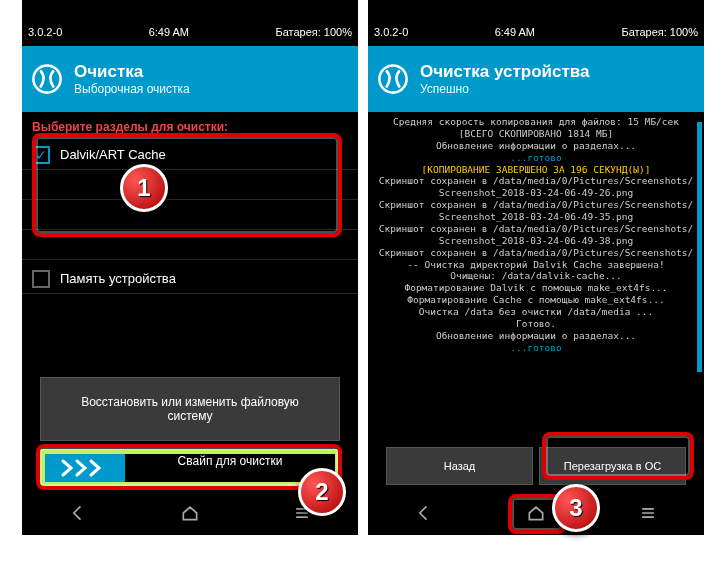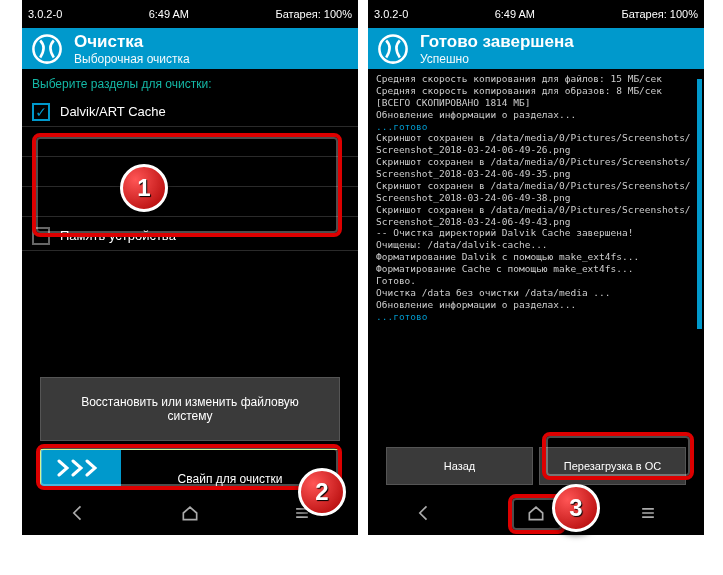--- a/index.html
+++ b/index.html
@@ -22,40 +22,41 @@
   .phone.right { left: 368px; }
   .statusbar {
     height: 28px;
     background: #000;
     color: #fff;
     display: flex;
     justify-content: space-between;
     align-items: center;
     font-size: 11px;
     padding: 0 6px;
+    margin-top: 18px;
   }
   .header {
     background: #0099cc;
     color: #fff;
     display: flex;
     align-items: center;
     padding: 6px 8px;
-    height: 41px;
+    height: 66px;
   }
   .twrp-icon {
     width: 34px;
     height: 34px;
     margin-right: 10px;
   }
   .twrp-icon svg { width: 100%; height: 100%; }
   .header-text { display: flex; flex-direction: column; }
   .header-title { font-size: 17px; font-weight: bold; }
   .header-sub { font-size: 12px; opacity: 0.95; }
   .body { background: #000; color: #bbb; font-size: 12px; }
-  .instr { padding: 8px 10px 6px; font-size: 12px; color: #14b8a6; }
+  .instr { padding: 8px 10px 6px; font-size: 12px; color: #ef4444; font-weight: bold; }
   .checkrow {
     display: flex;
     align-items: center;
     padding: 6px 10px;
     height: 30px;
     color: #fff;
     font-size: 13px;
     border-bottom: 1px solid #2a2a2a;
   }
   .checkbox {
@@ -82,25 +83,25 @@
     background: #3a3a3a;
     color: #fff;
     text-align: center;
     font-size: 12px;
     padding: 17px;
     margin: 6px 18px;
     border: 1px solid #555;
   }
   .swipe-bar {
     display: flex;
-    align-items: flex-end;
+    align-items: flex-start;
     margin: 8px 18px;
     height: 38px;
     background: #000;
-    border: 1px solid #bef264;
+    border: 5px solid #bef264;
   }
   .swipe-thumb {
     width: 80px;
     height: 100%;
     background: #0099cc;
     display: flex;
     align-items: center;
     justify-content: center;
     color: #fff;
   }
@@ -111,21 +112,21 @@
     font-size: 12px;
   }
   .log {
     padding: 4px 8px;
     font-family: monospace;
     font-size: 9.5px;
     line-height: 1.25;
     color: #ccc;
     position: relative;
   }
-  .log-line { white-space: pre; overflow: hidden; }
+  .log-line { white-space: pre; overflow: hidden; text-align: center; }
   .log-done { color: #0099cc; }
   .log-copy { color: #ffcc00; }
   .log-scroll {
     position: absolute;
     right: 2px;
     top: 10px;
     width: 5px;
     height: 250px;
     background: #0099cc;
   }
@@ -247,45 +248,44 @@
     <span>Батарея: 100%</span>
   </div>
   <div class="header">
     <div class="twrp-icon">
       <svg viewBox="0 0 40 40">
           <circle cx="20" cy="20" r="16" fill="none" stroke="#fff" stroke-width="3"></circle>
           <path d="M12 10 Q20 18 12 30 M28 10 Q20 18 28 30" stroke="#fff" stroke-width="3" fill="none"></path>
         </svg>
     </div>
     <div class="header-text">
-      <div class="header-title">Готово завершена</div>
+      <div class="header-title">Очистка устройства</div>
       <div class="header-sub">Успешно</div>
     </div>
   </div>
   <div class="log">
     <div class="log-scroll"></div>
     <div class="log-line">Средняя скорость копирования для файлов: 15 МБ/сек</div>
-    <div class="log-line">Средняя скорость копирования для образов: 8 МБ/сек</div>
     <div class="log-line">[ВСЕГО СКОПИРОВАНО 1814 МБ]</div>
     <div class="log-line">Обновление информации о разделах...</div>
     <div class="log-line log-done">...готово</div>
+    <div class="log-line log-copy">[КОПИРОВАНИЕ ЗАВЕРШЕНО ЗА 196 СЕКУНД(Ы)]</div>
     <div class="log-line">Скриншот сохранен в /data/media/0/Pictures/Screenshots/</div>
     <div class="log-line">Screenshot_2018-03-24-06-49-26.png</div>
     <div class="log-line">Скриншот сохранен в /data/media/0/Pictures/Screenshots/</div>
     <div class="log-line">Screenshot_2018-03-24-06-49-35.png</div>
     <div class="log-line">Скриншот сохранен в /data/media/0/Pictures/Screenshots/</div>
     <div class="log-line">Screenshot_2018-03-24-06-49-38.png</div>
     <div class="log-line">Скриншот сохранен в /data/media/0/Pictures/Screenshots/</div>
-    <div class="log-line">Screenshot_2018-03-24-06-49-43.png</div>
     <div class="log-line">-- Очистка директорий Dalvik Cache завершена!</div>
     <div class="log-line">Очищены: /data/dalvik-cache...</div>
     <div class="log-line">Форматирование Dalvik с помощью make_ext4fs...</div>
     <div class="log-line">Форматирование Cache с помощью make_ext4fs...</div>
+    <div class="log-line">Очистка /data без очистки /data/media ...</div>
     <div class="log-line">Готово.</div>
-    <div class="log-line">Очистка /data без очистки /data/media ...</div>
     <div class="log-line">Обновление информации о разделах...</div>
     <div class="log-line log-done">...готово</div>
   </div>
   <div style="position:absolute; bottom:50px; left:0; right:0;">
     <div class="btn-row">
       <div class="button-gray">Назад</div>
       <div class="button-gray">Перезагрузка в ОС</div>
     </div>
   </div>
   <div class="navbar">

